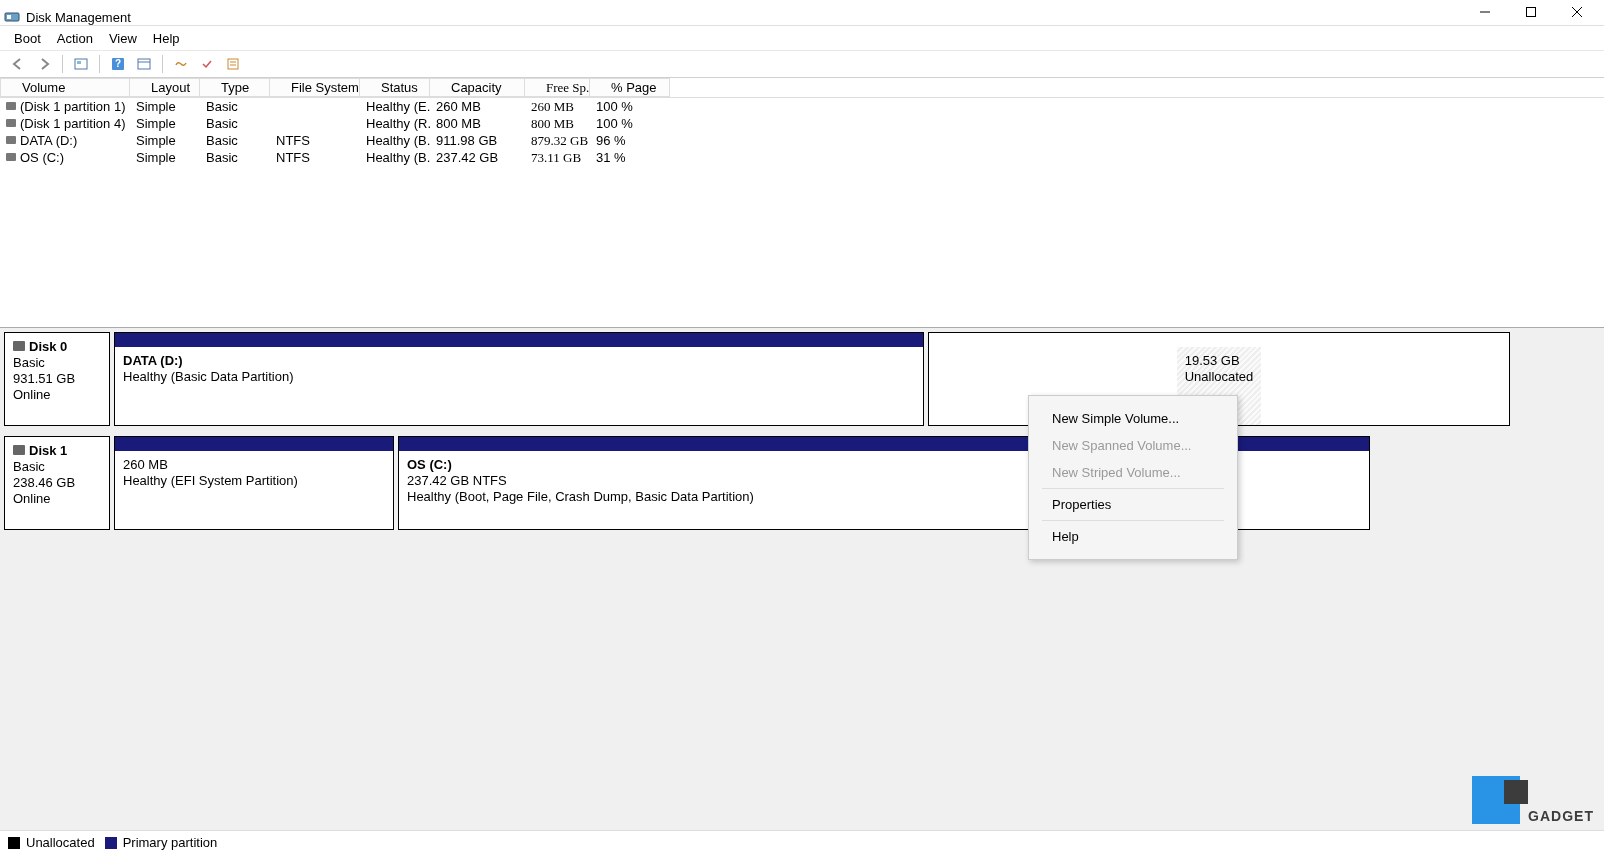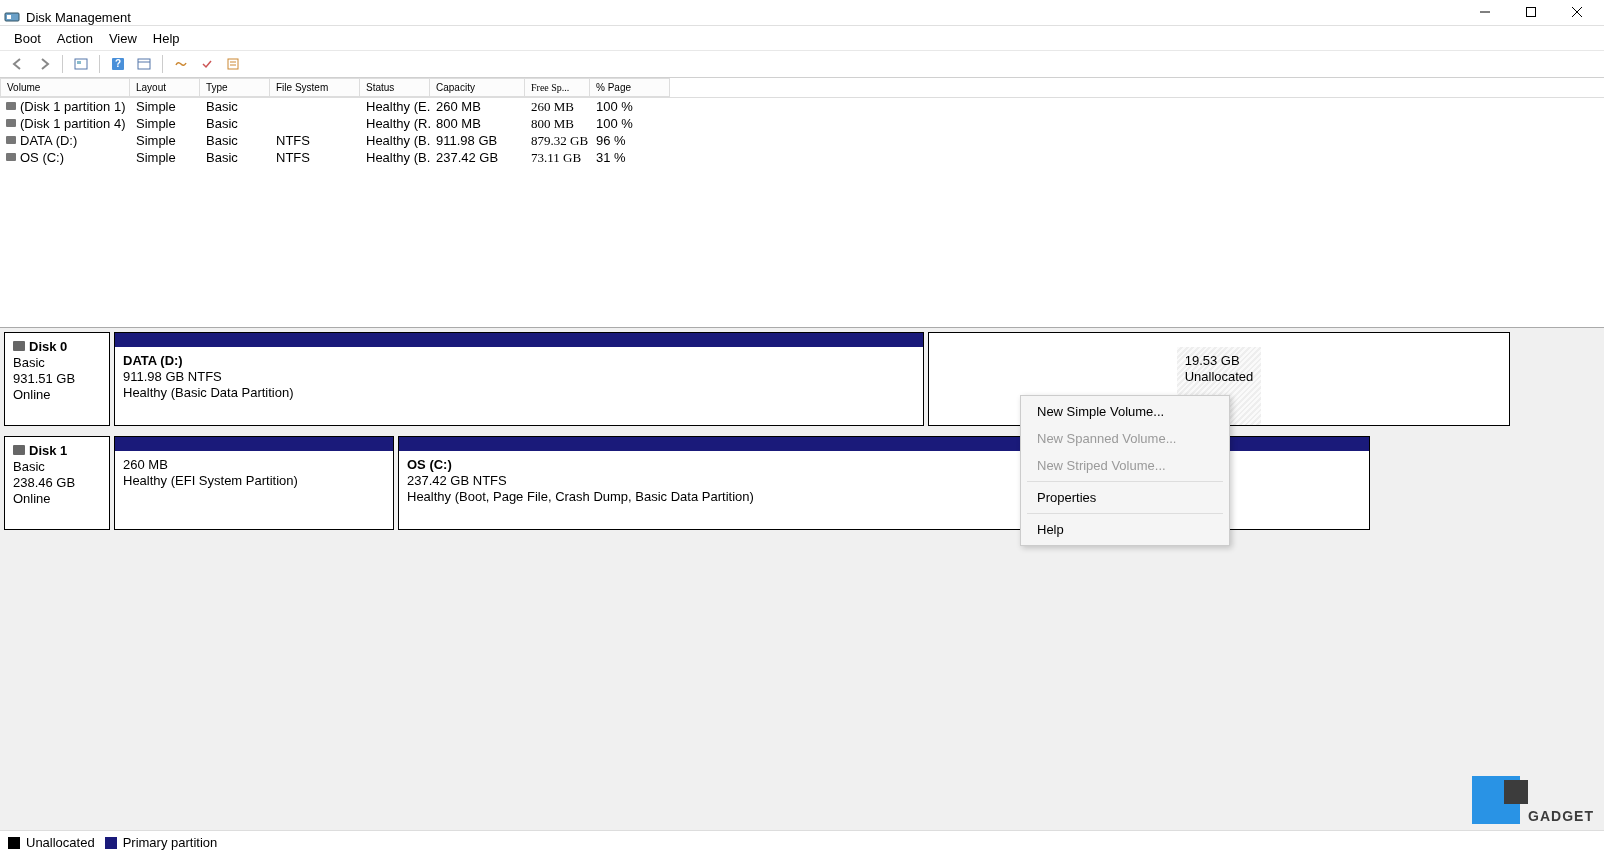--- a/index.html
+++ b/index.html
@@ -18,21 +18,21 @@
   .menubar .menu-item { padding: 2px 8px; font-size: 13px; color: #000; cursor: default; }
   
   
   .toolbar { height: 28px; background: #fff; display: flex; align-items: center; padding: 0 8px; gap: 6px; border-top: 1px solid #e8e8e8; border-bottom: 1px solid #d0d0d0; }
   .tool-btn { width: 20px; height: 20px; display: flex; align-items: center; justify-content: center; }
   .tool-sep { width: 1px; height: 18px; background: #ccc; margin: 0 2px; }
   
   
   .volume-list { background: #fff; height: 250px; border-bottom: 1px solid #aaa; }
   .table-header { display: flex; height: 20px; border-bottom: 1px solid #ddd;}
-  .table-header .col { border: 1px solid #ddd; border-left: none; padding: 1px 6px; font-size: 10px; background: #fcfcfc; overflow: hidden; white-space: nowrap; display: flex; align-items: center; }
+  .table-header .col { border: 1px solid #ddd; border-left: none; padding: 1px 21px; font-size: 13px; background: #fcfcfc; overflow: hidden; white-space: nowrap; display: flex; align-items: center; }
   .table-header .col:first-child { border-left: 1px solid #ddd;}
   .table-row { display: flex; height: 17px; align-items: center; }
   .table-row .cell { padding: 0 6px; font-size: 13px; overflow: hidden; white-space: nowrap; }
   .vol-icon { display: inline-block; width: 10px; height: 8px; background: #777; margin-right: 4px; border-radius: 1px; position: relative; top: -1px;}
   
   .col-volume, .cell-volume { width: 130px; }
   .col-layout, .cell-layout { width: 70px; }
   .col-type, .cell-type { width: 70px; }
   .col-fs, .cell-fs { width: 90px; }
   .col-status, .cell-status { width: 70px; }
@@ -56,21 +56,21 @@
   .part-body .vol-name { font-weight: 600; }
   .unalloc-body { background: repeating-linear-gradient(-45deg, #fafafa, #fafafa 2px, #eee 2px, #eee 4px); }
   
   
   .legend { position: absolute; bottom: 0; left: 0; height: 24px; background: #fff; display: flex; align-items: center; padding: 0 8px; gap: 6px; width: 100%; border-top: 1px solid #ddd; font-size: 13px; }
   .legend .sw { width: 12px; height: 12px; display: inline-block; }
   .sw-black { background: #000; }
   .sw-blue { background: #1a1a7a; }
   
   
-  .context-menu { position: absolute; background: #f5f5f5; border: 1px solid #ccc; box-shadow: 2px 2px 6px rgba(0,0,0,0.2); width: 210px; padding: 2px; font-size: 13px; z-index: 100; }
+  .context-menu { position: absolute; background: #f5f5f5; border: 1px solid #ccc; box-shadow: 2px 2px 6px rgba(0,0,0,0.2); width: 210px; padding: 9px; font-size: 13px; z-index: 100; margin-left: 8px; }
   .ctx-item { padding: 6px 14px; cursor: default; }
   .ctx-item.enabled { color: #000; }
   .ctx-item.disabled { color: #9a9a9a; }
   .ctx-sep { height: 1px; background: #ddd; margin: 2px 4px; }
 
   
   .watermark { position: absolute; right: 10px; bottom: 30px; display: flex; align-items: flex-end; gap: 2px; opacity: 0.95; }
   .watermark .blk-blue { width: 48px; height: 48px; background: #1f8fe5; position: relative; }
   .watermark .blk-inner { width: 24px; height: 24px; background: #333; position: absolute; top: 4px; right: -8px; }
   .watermark .txt { font-size: 14px; font-weight: 600; color: #333; letter-spacing: 1px; margin-left: 6px;}
@@ -226,21 +226,20 @@
           <div class="disk-name"><span class="disk-icon"></span>Disk 0</div>
           <div>Basic</div>
           <div>931.51 GB</div>
           <div>Online</div>
         </div>
         <div class="partitions">
           <div class="partition" style="width: 810px;">
             <div class="part-bar bar-primary"></div>
             <div class="part-body">
               <div class="vol-name">DATA  (D:)</div>
-              <div>911.98 GB NTFS</div>
               <div>Healthy (Basic Data Partition)</div>
             </div>
           </div>
           <div class="partition" style="width: 582px; align-items: center;">
             <div class="part-bar bar-unalloc"></div>
             <div class="part-body unalloc-body">
               <div>19.53 GB</div>
               <div>Unallocated</div>
             </div>
           </div>

